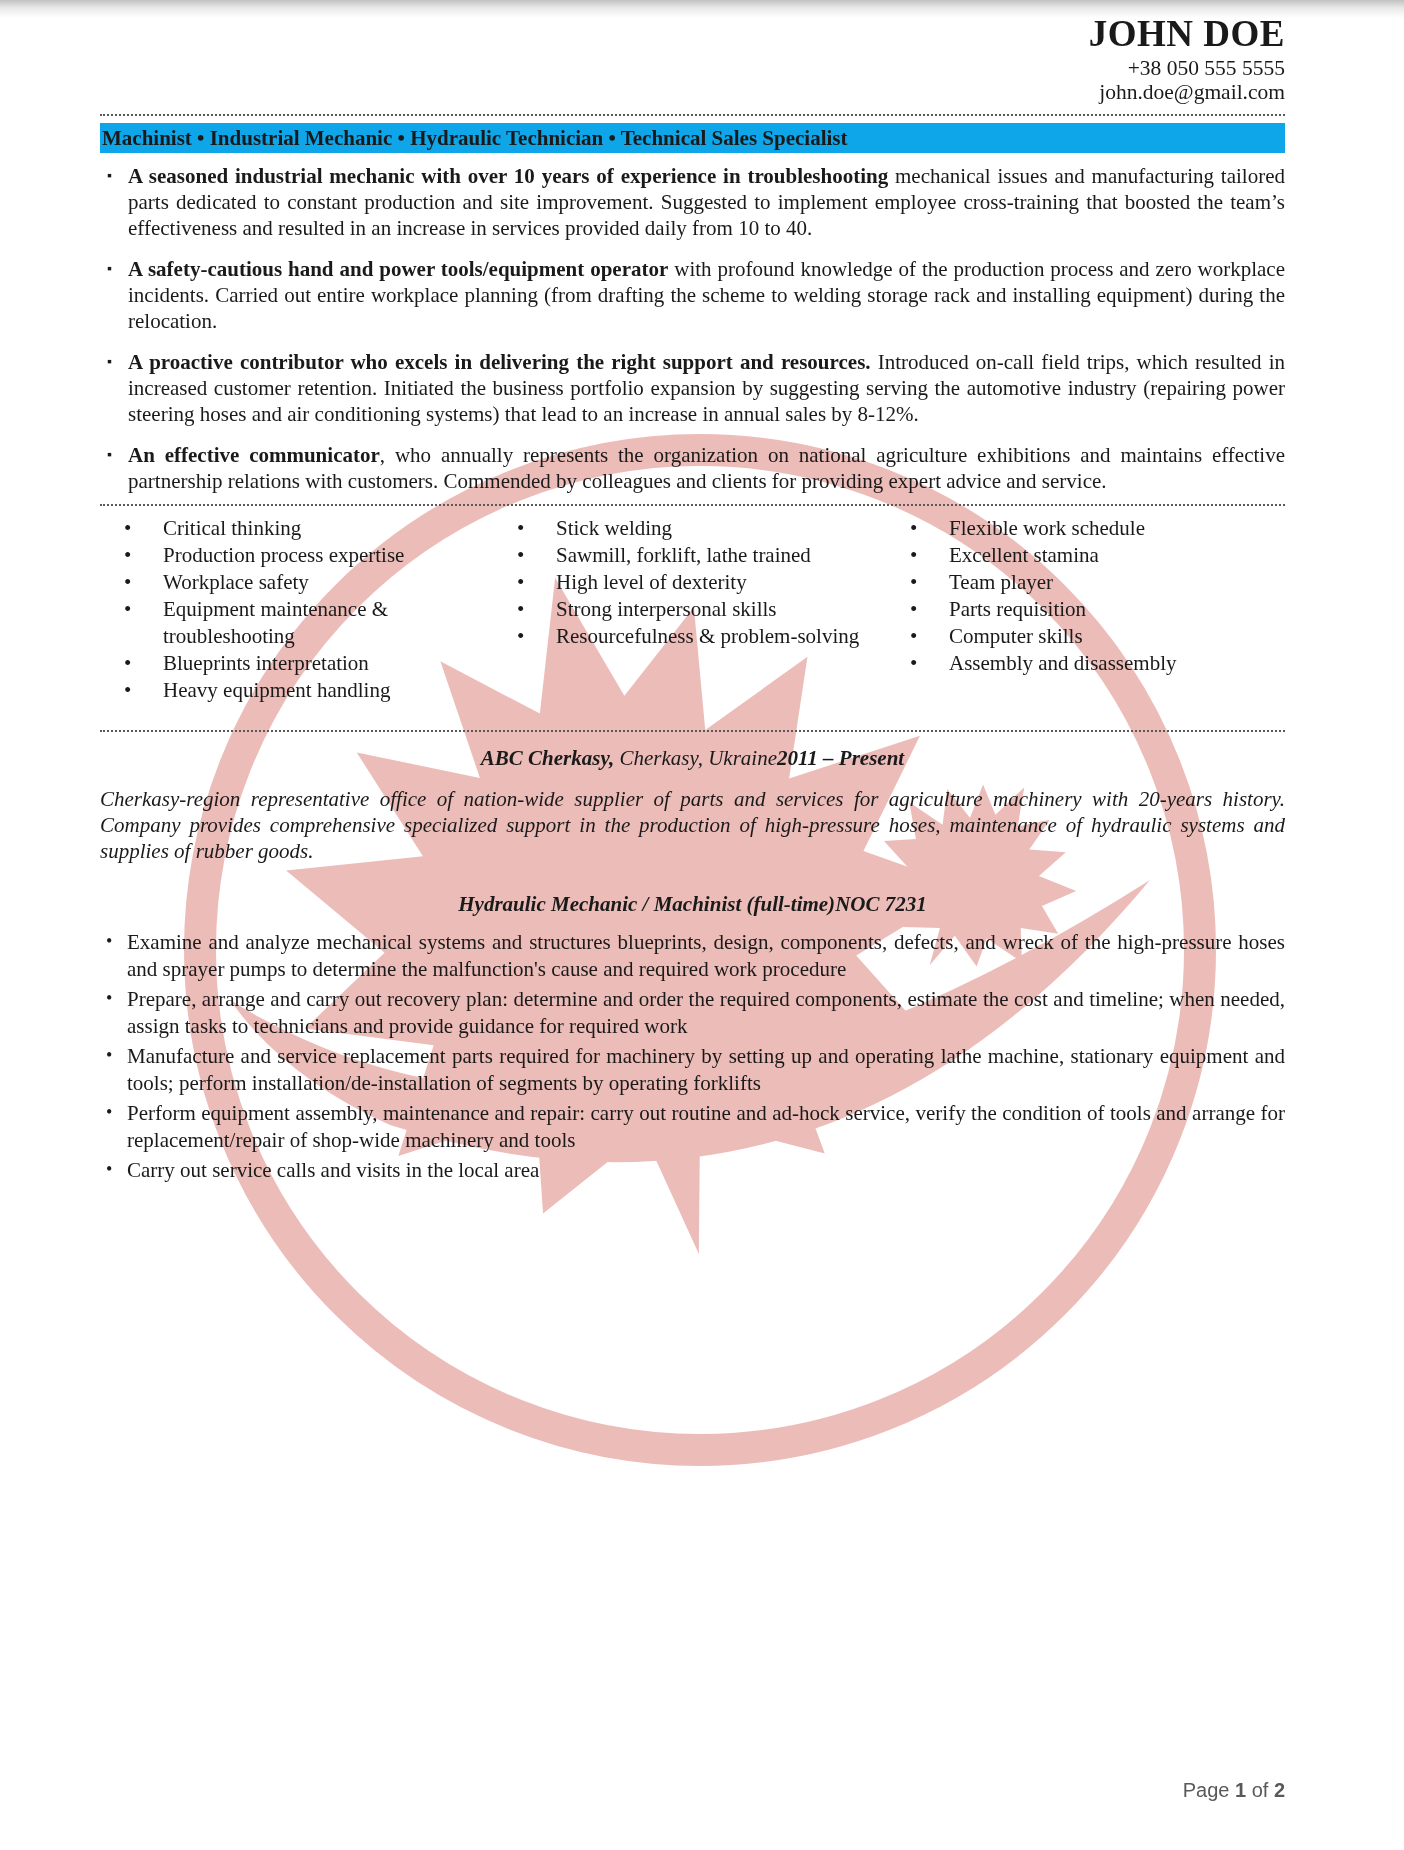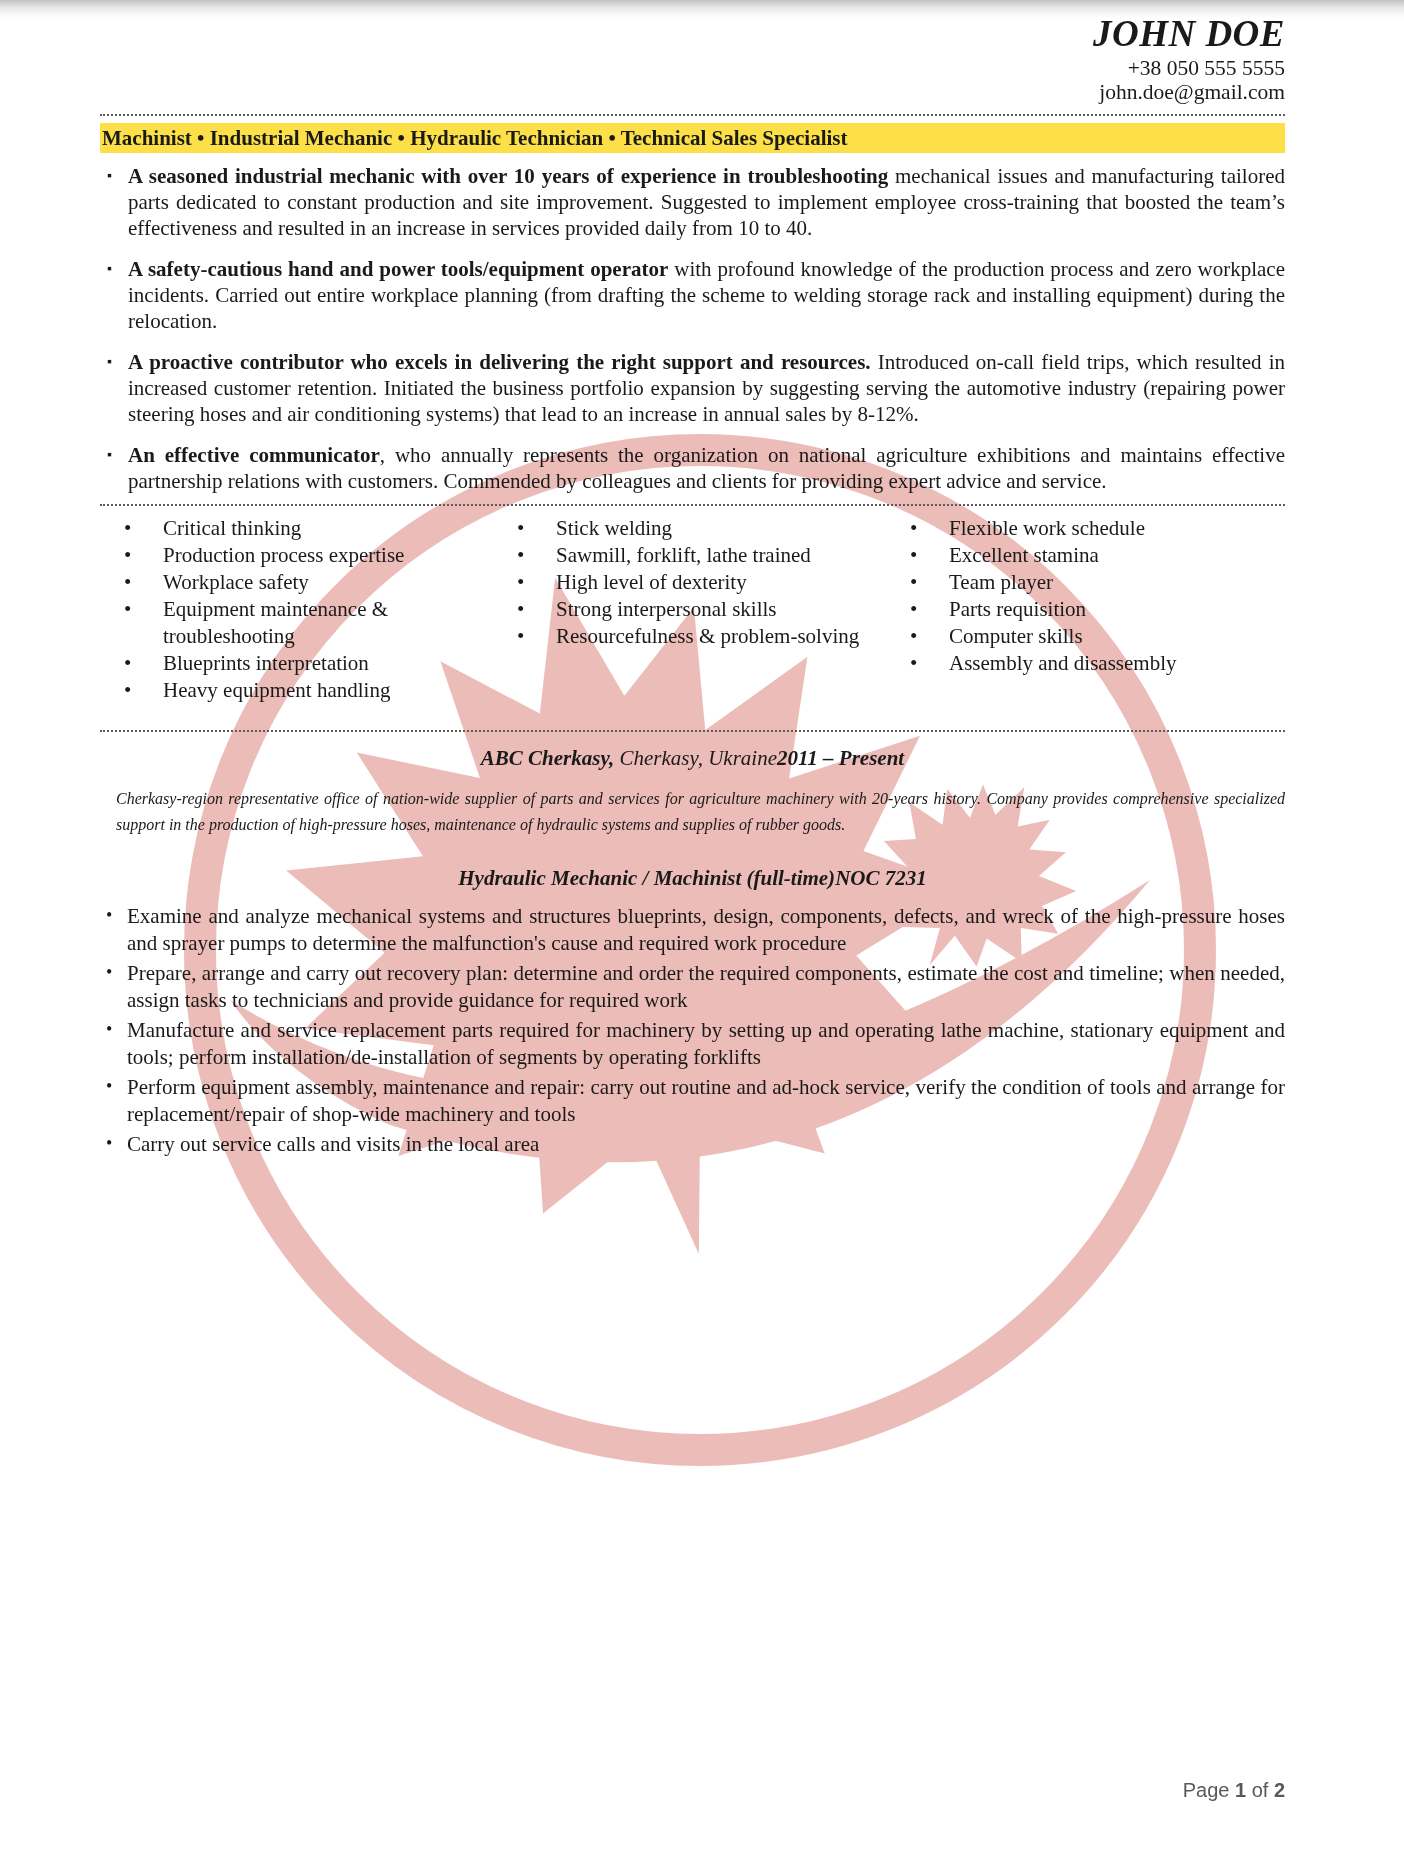--- a/index.html
+++ b/index.html
@@ -19,33 +19,33 @@
   .watermark{
     position:absolute;top:0;left:0;width:1404px;height:1850px;
     z-index:0;
   }
   .content{
     position:relative;z-index:1;
     margin-left:100px;width:1185px;
   }
   
   .hdr{ text-align:right; padding-top:12px; }
-  .hdr .name{ font-size:37px; font-weight:bold; line-height:44px; letter-spacing:.5px;font-style:italic;}
+  .hdr .name{ font-size:37px; font-weight:bold; line-height:44px; letter-spacing:.5px;}
   .hdr .contact{ font-size:21.5px; line-height:24px; }
   hr.dotted{
     border:none;border-top:2px dotted #595959;
     margin:10px 0 0 0; height:0;
   }
   h2.sect{
     font-size:30px; font-weight:normal; letter-spacing:.5px;
     margin:16px 0 0 0; line-height:34px; color:#111;
   }
   .subtitle-bar{
     margin-top:7px;
-    background:#fde047;
+    background:#0ea5e9;
     font-weight:bold; font-size:21px; line-height:24px;
     padding:3px 4px 3px 2px;
   }
   
   ul.sq-list{ list-style:none; margin:10px 0 0 0; padding:0; }
   ul.sq-list li{
     position:relative; padding-left:28px; margin-bottom:15px;
     font-size:21px; line-height:26px; text-align:justify;
   }
   ul.sq-list li:last-child{ margin-bottom:0; }
@@ -58,21 +58,21 @@
   .cols ul.last{ width:370px; }
   .cols li{
     position:relative; padding-left:41px;
     font-size:21px; line-height:27px;
   }
   .cols li .marker{ position:absolute; left:2px; top:0; font-size:21px; }
   
   .row{ display:flex; justify-content:center; align-items:baseline;font-style:italic; }
   .company-line{ margin-top:14px; font-size:21px; line-height:24px; }
   .italic-desc{
-    margin:16px 0 0 16px; font-style:italic; font-size:16px; line-height:26px;
+    margin:16px 0 0 0; font-style:italic; font-size:21px; line-height:26px;
     text-align:justify;
   }
   .job-line{ margin-top:28px; font-size:21px; line-height:24px; font-weight:bold; }
   ul.dot-list{ list-style:none; margin:13px 0 0 0; padding:0; }
   ul.dot-list li{
     position:relative; padding-left:27px; margin-bottom:3px;
     font-size:21px; line-height:27px; text-align:justify;
   }
   ul.dot-list li .marker{ position:absolute; left:6px; top:-1px; font-size:18px; }
   .bold{ font-weight:bold; }

